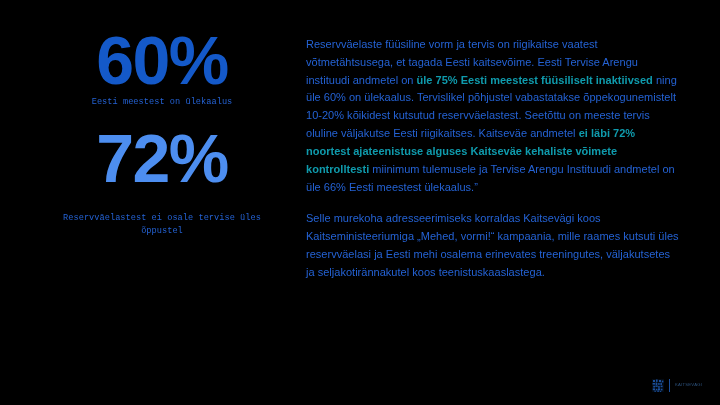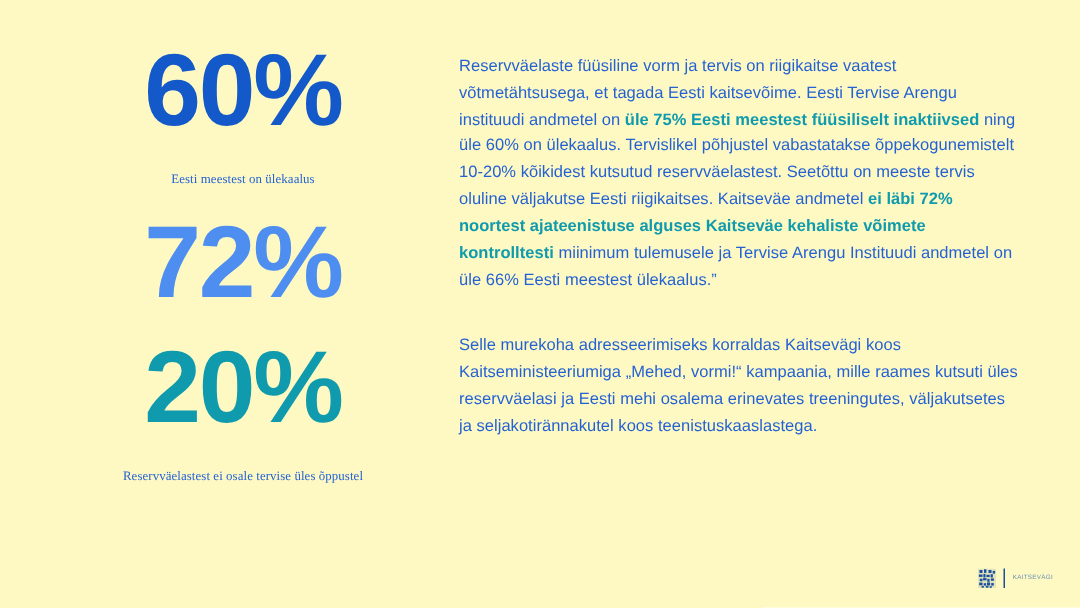--- a/index.html
+++ b/index.html
@@ -10,21 +10,21 @@
     width: 720px;
     height: 405px;
     background: #ffffff;
     font-family: "Liberation Sans", sans-serif;
     overflow: hidden;
     position: relative;
   }
   .slide {
     position: absolute;
     inset: 0;
-    background: #fef9c3;
+    background: #000000;
   }
 
   
   .stats-col {
     position: absolute;
     left: 42px;
     top: 26px;
     width: 240px;
     height: 350px;
     display: flex;
@@ -41,45 +41,45 @@
 
   .stat-value {
     font-family: "Liberation Sans", sans-serif;
     font-weight: bold;
     font-size: 68px;
     line-height: 0.96;
     letter-spacing: -1.5px;
     white-space: nowrap;
   }
   .stat-caption {
-    font-family: Liberation Serif, serif;
+    font-family: Liberation Mono, monospace;
     font-size: 8.6px;
     line-height: 1.55;
     letter-spacing: 0.05px;
-    margin-top: 20px;
+    margin-top: 3px;
     padding: 0 18px;
   }
 
   
   .body-col {
     position: absolute;
     left: 306px;
     top: 36px;
     width: 374px;
   }
   .para {
     font-family: "Liberation Sans", sans-serif;
     font-size: 11px;
     line-height: 1.62;
     color: #2462d4;
     letter-spacing: 0.02px;
     margin: 0;
     text-align: left;
   }
-  .para + .para { margin-top: 26px; }
+  .para + .para { margin-top: 14px; }
   .hl {
     color: #0f9bad;
     font-weight: bold;
   }
 
   
   .footer-logo {
     position: absolute;
     right: 18px;
     bottom: 12px;
@@ -118,21 +118,20 @@
     <div class="stat-block s1">
       <div class="stat-value" style="color:#1459c9;">60%</div>
       <div class="stat-caption" style="color:#2462d4;">Eesti meestest on ülekaalus</div>
     </div>
 
     <div class="stat-block s2">
       <div class="stat-value" style="color:#4d8ef0;">72%</div>
     </div>
 
     <div class="stat-block s3">
-      <div class="stat-value" style="color:#0f9bad;">20%</div>
       <div class="stat-caption" style="color:#2462d4;">Reservväelastest ei osale tervise üles õppustel</div>
     </div>
 
   </div>
 
   <div class="body-col">
 
     <p class="para"><span>Reservväelaste füüsiline vorm ja tervis on riigikaitse vaatest võtmetähtsusega, et tagada Eesti kaitsevõime. Eesti Tervise Arengu instituudi andmetel on </span><span class="hl">üle 75% Eesti meestest füüsiliselt inaktiivsed</span><span> ning üle 60% on ülekaalus. Tervislikel põhjustel vabastatakse õppekogunemistelt 10-20% kõikidest kutsutud reservväelastest. Seetõttu on meeste tervis oluline väljakutse Eesti riigikaitses. Kaitseväe andmetel </span><span class="hl">ei läbi 72% noortest ajateenistuse alguses Kaitseväe kehaliste võimete kontrolltesti</span><span> miinimum tulemusele ja Tervise Arengu Instituudi andmetel on üle 66% Eesti meestest ülekaalus.”</span></p>
 
     <p class="para">Selle murekoha adresseerimiseks korraldas Kaitsevägi koos Kaitseministeeriumiga „Mehed, vormi!“ kampaania, mille raames kutsuti üles reservväelasi ja Eesti mehi osalema erinevates treeningutes, väljakutsetes ja seljakotirännakutel koos teenistuskaaslastega.</p>

